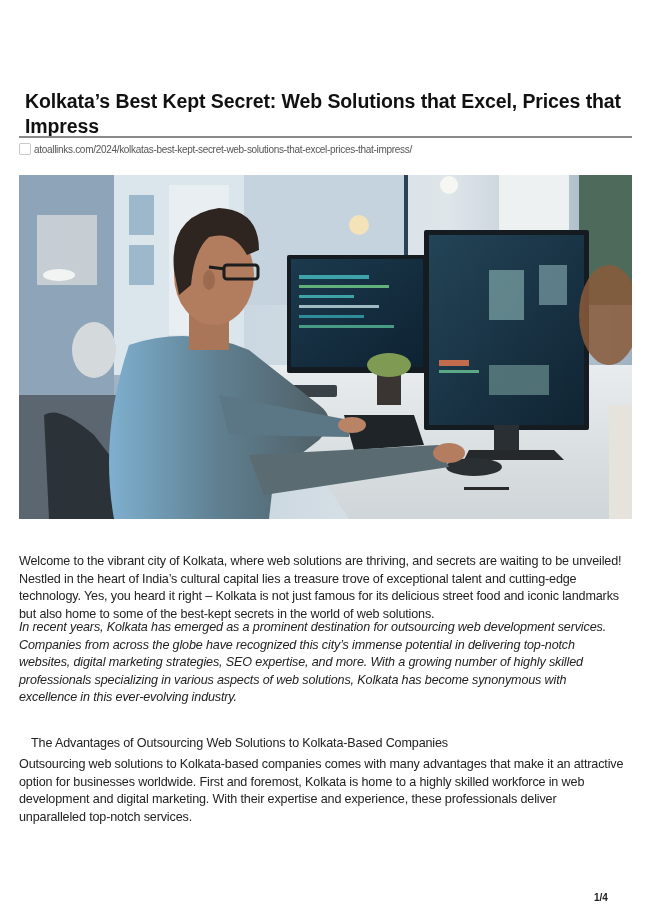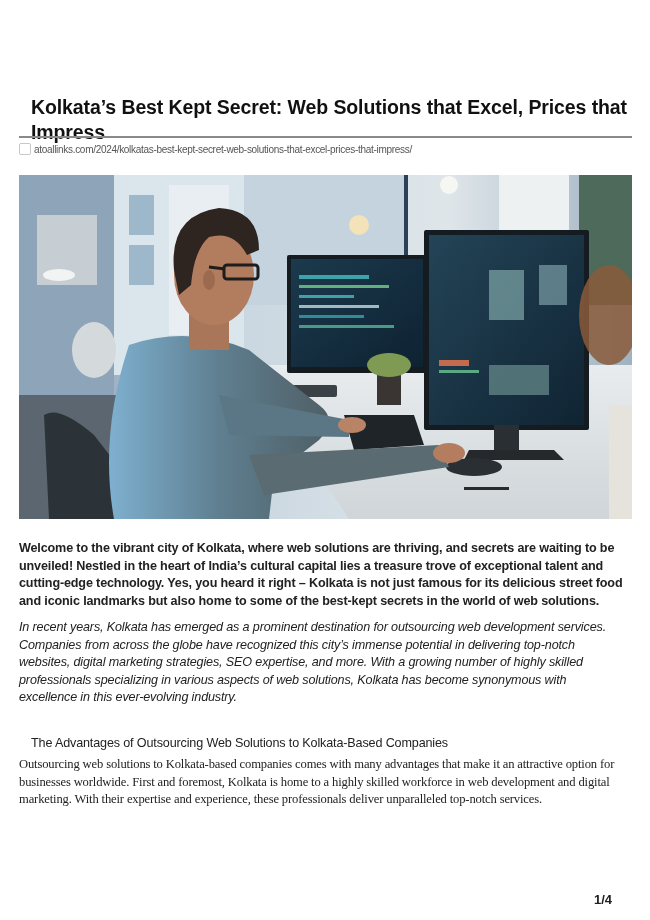--- a/index.html
+++ b/index.html
@@ -5,30 +5,30 @@
   html, body { margin: 0; padding: 0; background: #ffffff; }
   body { width: 650px; height: 920px; position: relative; overflow: hidden; font-family: "Liberation Sans", sans-serif; color: #1a1a1a; }
   .title { position: absolute; left: 19px; top: 83px; width: 615px; font-size: 19.5px; font-weight: bold; line-height: 25px; color: #111; letter-spacing: -0.1px; }
   .rule { position: absolute; left: 19px; top: 136px; width: 613px; height: 2px; background: #8a8a8a; }
   .url-row { position: absolute; left: 19px; top: 142px; height: 14px; display: flex; align-items: center; }
   .url-box { width: 12px; height: 12px; border: 1px solid #c8c8c8; border-radius: 2px; box-sizing: border-box; margin-right: 3px; background: #fff; }
   .url-text { font-size: 10px; color: #555; letter-spacing: -0.3px; }
   .hero { position: absolute; left: 19px; top: 175px; width: 613px; height: 344px; overflow: hidden; background: #8aa2b8; }
   .hero svg { display: block; }
   .body-text { position: absolute; left: 19px; width: 605px; font-size: 12.6px; line-height: 17.6px; color: #222; letter-spacing: -0.15px; }
-  .p1 { top: 540px; font-weight: bold; }
+  .p1 { top: 553px; }
   .p2 { top: 619px; font-style: italic; }
   .h2 { top: 723px; }
   .p3 { top: 756px; }
-  .page-num { position: absolute; left: 594px; top: 892px; font-size: 13px; font-weight: bold; color: #222; }
+  .page-num { position: absolute; left: 594px; top: 892px; font-size: 10px; font-weight: bold; color: #222; }
 </style>
 </head>
 <body>
 
-<h1 class="title" style="margin:12px;">Kolkata’s Best Kept Secret: Web Solutions that Excel, Prices that Impress</h1>
+<h1 class="title" style="margin:6px;">Kolkata’s Best Kept Secret: Web Solutions that Excel, Prices that Impress</h1>
 <div class="rule"></div>
 
 <div class="url-row">
   <span class="url-box"></span>
   <a class="url-text" style="text-decoration:none;">atoallinks.com/2024/kolkatas-best-kept-secret-web-solutions-that-excel-prices-that-impress/</a>
 </div>
 
 <div class="hero">
   <svg width="613" height="344" viewBox="0 0 613 344" xmlns="http://www.w3.org/2000/svg">
     <defs>
@@ -127,15 +127,15 @@
     <rect x="205" y="90" width="34" height="14" rx="3" fill="none" stroke="#1d1d1d" stroke-width="3"></rect>
     <line x1="190" y1="92" x2="206" y2="94" stroke="#1d1d1d" stroke-width="3"></line>
 
     <ellipse cx="190" cy="105" rx="6" ry="10" fill="#9c6a4f"></ellipse>
   </svg>
 </div>
 
 <p class="body-text p1" style="margin:0;">Welcome to the vibrant city of Kolkata, where web solutions are thriving, and secrets are waiting to be unveiled! Nestled in the heart of India’s cultural capital lies a treasure trove of exceptional talent and cutting-edge technology. Yes, you heard it right – Kolkata is not just famous for its delicious street food and iconic landmarks but also home to some of the best-kept secrets in the world of web solutions.</p>
 <p class="body-text p2" style="margin:0;">In recent years, Kolkata has emerged as a prominent destination for outsourcing web development services. Companies from across the globe have recognized this city’s immense potential in delivering top-notch websites, digital marketing strategies, SEO expertise, and more. With a growing number of highly skilled professionals specializing in various aspects of web solutions, Kolkata has become synonymous with excellence in this ever-evolving industry.</p>
 <p class="body-text h2" style="margin:12px;">The Advantages of Outsourcing Web Solutions to Kolkata-Based Companies</p>
-<p class="body-text p3" style="margin:0;font-family:Liberation Serif, serif;">Outsourcing web solutions to Kolkata-based companies comes with many advantages that make it an attractive option for businesses worldwide. First and foremost, Kolkata is home to a highly skilled workforce in web development and digital marketing. With their expertise and experience, these professionals deliver unparalleled top-notch services.</p>
+<p class="body-text p3" style="margin:0;">Outsourcing web solutions to Kolkata-based companies comes with many advantages that make it an attractive option for businesses worldwide. First and foremost, Kolkata is home to a highly skilled workforce in web development and digital marketing. With their expertise and experience, these professionals deliver unparalleled top-notch services.</p>
 
 <div class="page-num">1/4</div>
 
 </body></html>

